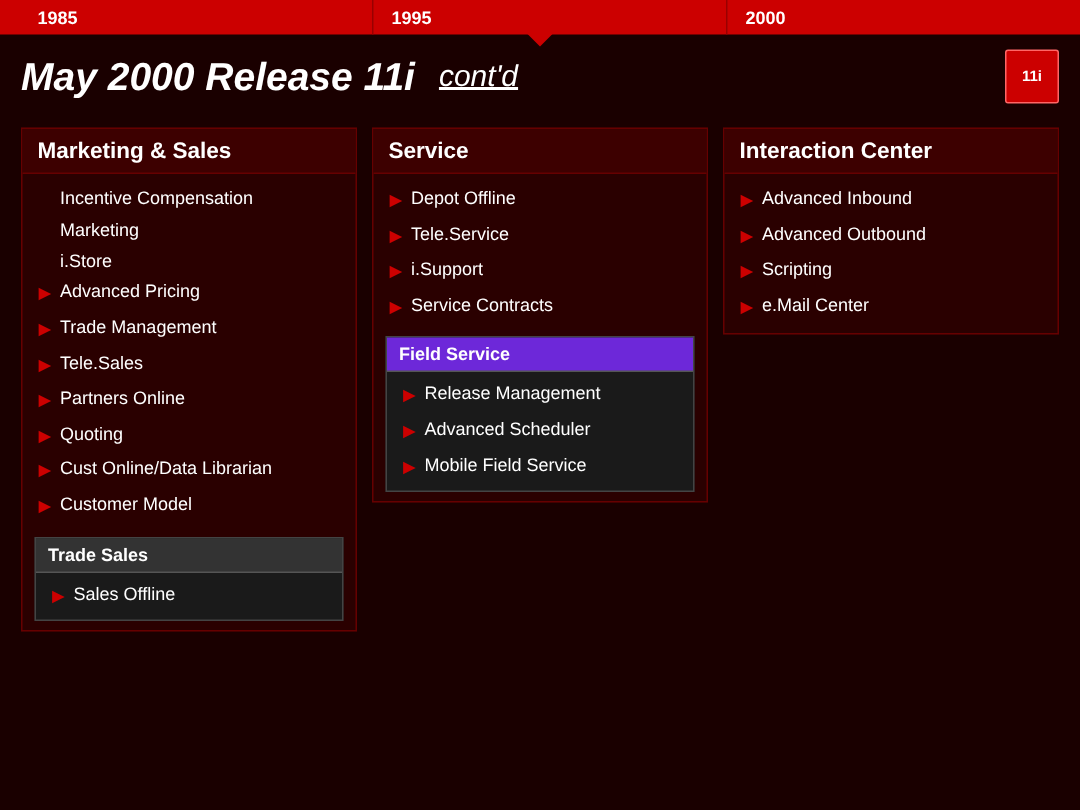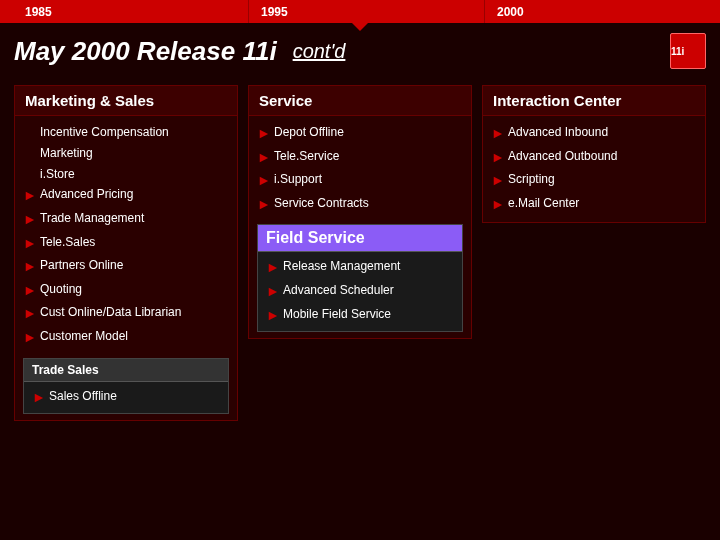--- a/index.html
+++ b/index.html
@@ -74,20 +74,21 @@
     .logo-box {
       margin-left: auto;
       background: #cc0000;
       color: white;
       font-size: 10px;
       font-weight: bold;
       width: 36px;
       height: 36px;
       display: flex;
       align-items: center;
+      justify-content: center;
       border: 1px solid #ff6666;
       border-radius: 2px;
       text-align: center;
       line-height: 1.1;
     }
 
     
     .columns {
       display: flex;
       gap: 10px;
@@ -138,23 +139,23 @@
       line-height: 1.4;
     }
 
     
     .sub-panel {
       background: #1a1a1a;
       border: 1px solid #444;
       margin-top: 8px;
     }
     .sub-panel-header {
-      background: #8b5cf6;
-      color: white;
-      font-size: 16px;
+      background: #6d28d9;
+      color: white;
+      font-size: 12px;
       font-weight: bold;
       padding: 4px 8px;
       border-bottom: 1px solid #555;
     }
     .sub-panel-body {
       padding: 4px 8px;
     }
 
     
     .field-panel {

